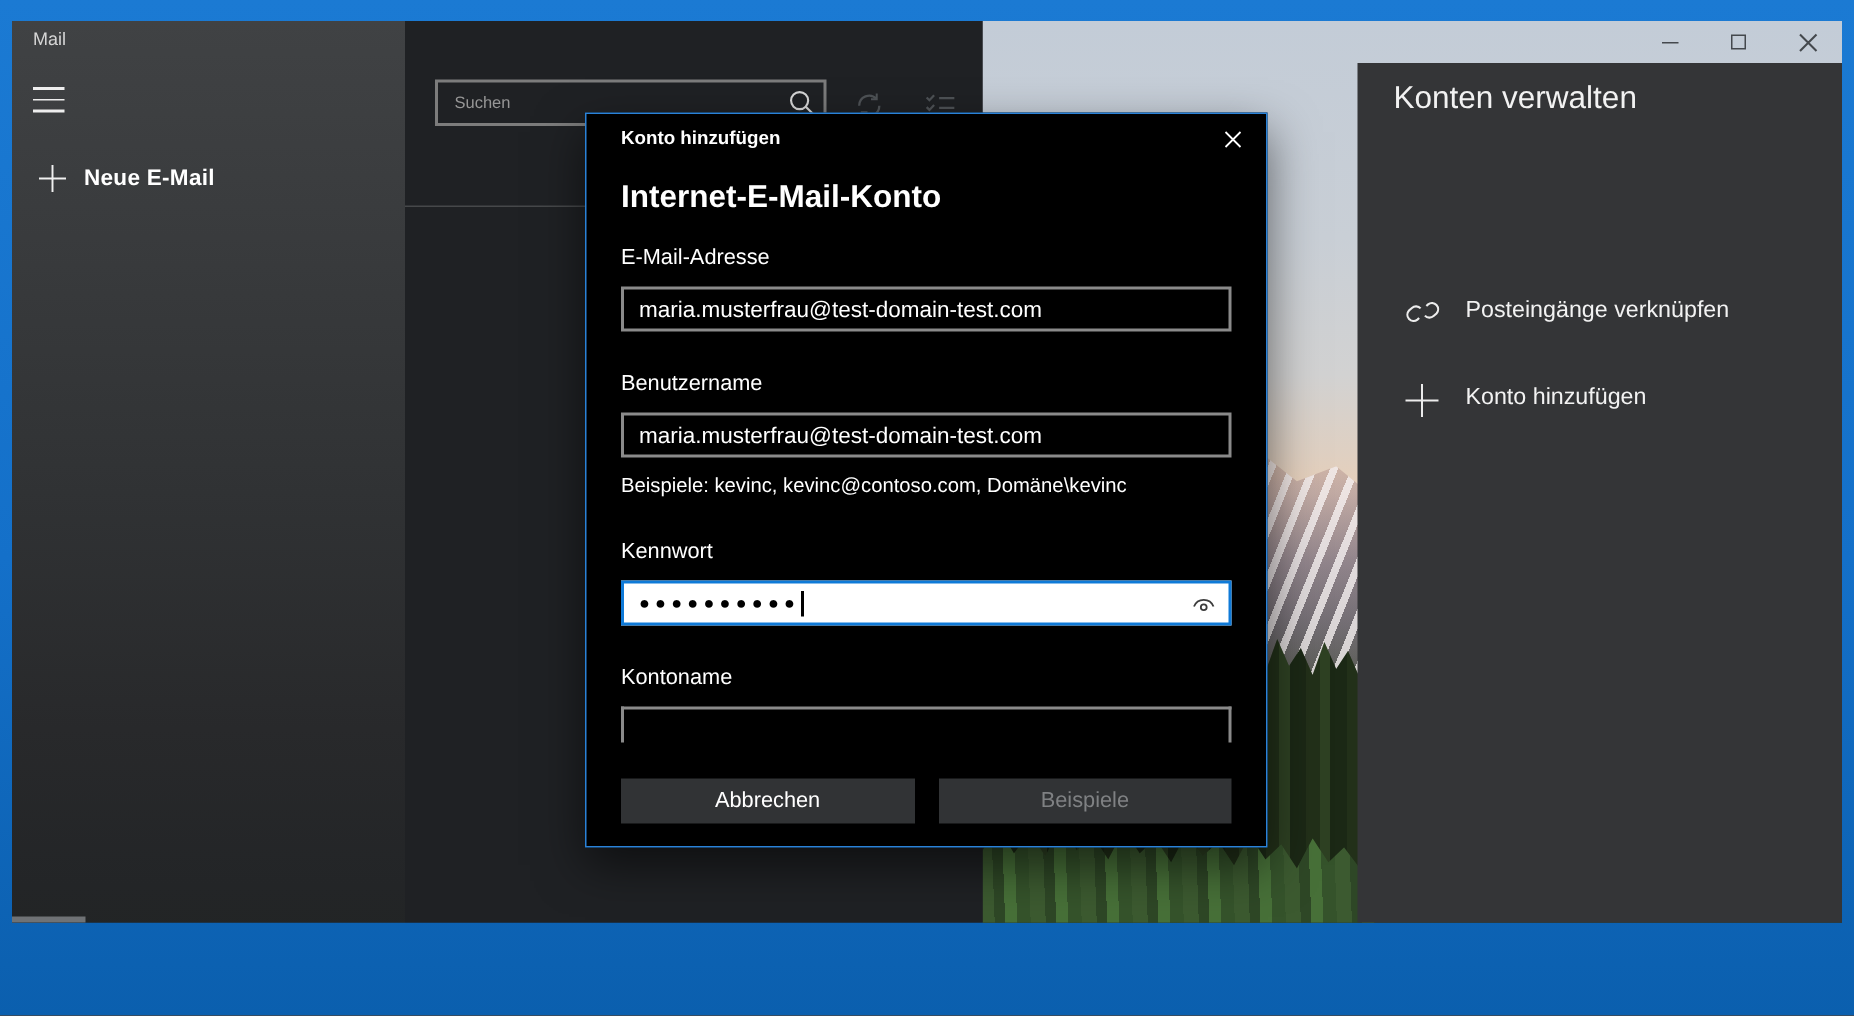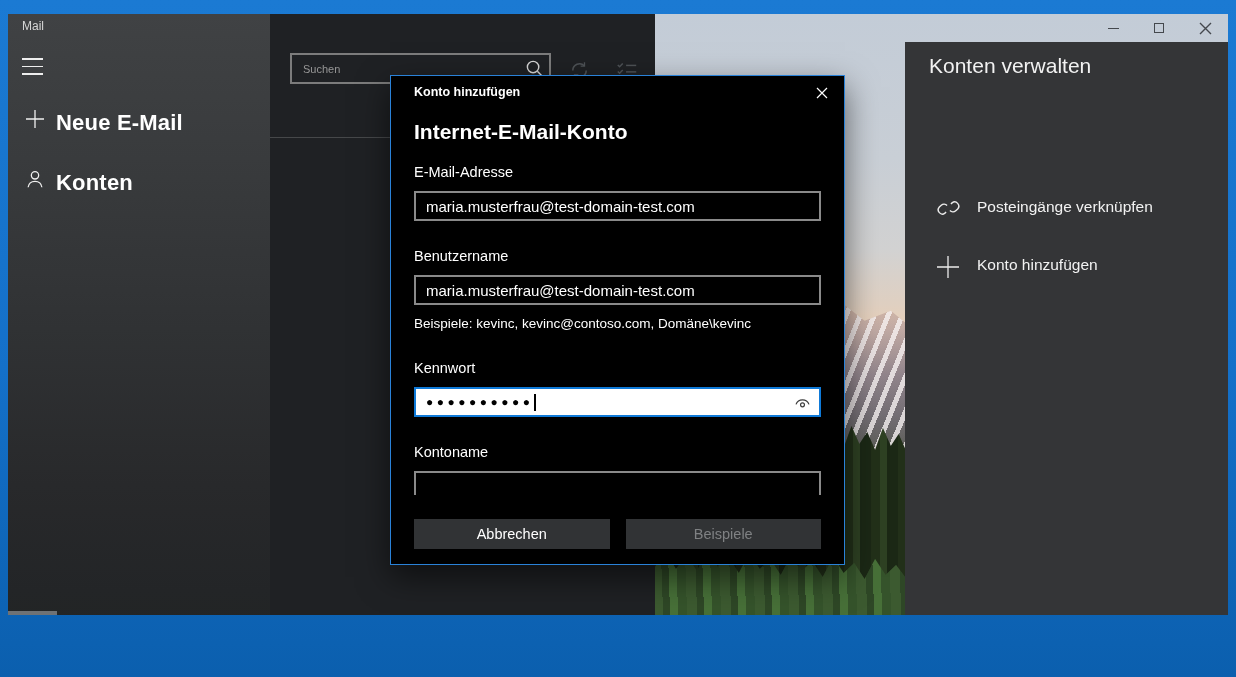--- a/index.html
+++ b/index.html
@@ -31,21 +31,21 @@
   .min-line{width:11px;height:0;border-top:1.4px solid #44484d;}
 
   
   .sidebar{position:absolute;left:0;top:0;width:262px;height:655px;z-index:2;
     background:linear-gradient(180deg,#404244 0%,#393b3d 22%,#303234 48%,#28292b 72%,#232527 88%,#212422 100%);}
   .app-title{position:absolute;left:14px;top:5px;font-size:12px;color:#d6d6d6;}
   .hamburger{position:absolute;left:14px;top:44px;width:21px;height:17px;display:flex;flex-direction:column;justify-content:space-between;cursor:pointer;}
   .hamburger span{display:block;height:1.6px;background:#eee;}
   .side-item{position:absolute;left:0;width:262px;height:40px;cursor:pointer;}
   .side-item .ic{position:absolute;left:16px;top:3px;}
-  .side-item .lbl{position:absolute;left:48px;top:5px;font-size:22px;font-weight:700;color:#fff;letter-spacing:.2px;}
+  .side-item .lbl{position:absolute;left:48px;top:5px;font-size:15px;font-weight:700;color:#fff;letter-spacing:.2px;}
   .bottom-nav{position:absolute;left:0;bottom:8px;width:262px;height:50px;}
   .nav-tile{position:absolute;top:0;width:49px;height:50px;display:flex;align-items:center;justify-content:center;cursor:pointer;}
   .nav-tile.sel{background:#6f7275;}
   .gear-glyph{font-size:21px;color:#ededed;line-height:1;}
 
   
   .list-pane{position:absolute;left:262px;top:0;width:385px;height:655px;background:#1f2124;z-index:1;}
   .search-box{position:absolute;left:20px;top:39px;width:261px;height:31px;border:2px solid #7c7c7c;background:#1f2124;display:flex;align-items:center;}
   .search-box input{flex:1;border:none;background:transparent;outline:none;color:#ddd;font-size:11px;padding:0 4px 0 11px;}
   .search-box input::placeholder{color:#969696;}
@@ -113,29 +113,20 @@
 
       <div class="side-item" style="top:91px;">
         <span class="ic">
           <svg width="22" height="22" viewBox="0 0 22 22">
               <path d="M11 2v18M2 11h18" stroke="#f0f0f0" stroke-width="1.3" fill="none"></path>
             </svg>
         </span>
         <span class="lbl">Neue E-Mail</span>
       </div>
 
-      <div class="side-item" style="top:151px;">
-        <span class="ic">
-          <svg width="22" height="22" viewBox="0 0 24 24" fill="none" stroke="#f0f0f0" stroke-width="1.4">
-              <circle cx="12" cy="8" r="4"></circle>
-              <path d="M4.5 21c.6-4.2 3.7-6.5 7.5-6.5s6.9 2.3 7.5 6.5"></path>
-            </svg>
-        </span>
-        <span class="lbl">Konten</span>
-      </div>
 
       <div class="bottom-nav">
         <div class="nav-tile sel" style="left:0;">
           <svg width="22" height="18" viewBox="0 0 24 18" fill="none" stroke="#fff" stroke-width="1.4">
               <rect x="1" y="1" width="22" height="16"></rect>
               <path d="M1 1l11 9L23 1"></path>
             </svg>
         </div>
         <div class="nav-tile" style="left:48px;">
           <svg width="21" height="21" viewBox="0 0 22 22" fill="none" stroke="#e9e9e9" stroke-width="1.3">

